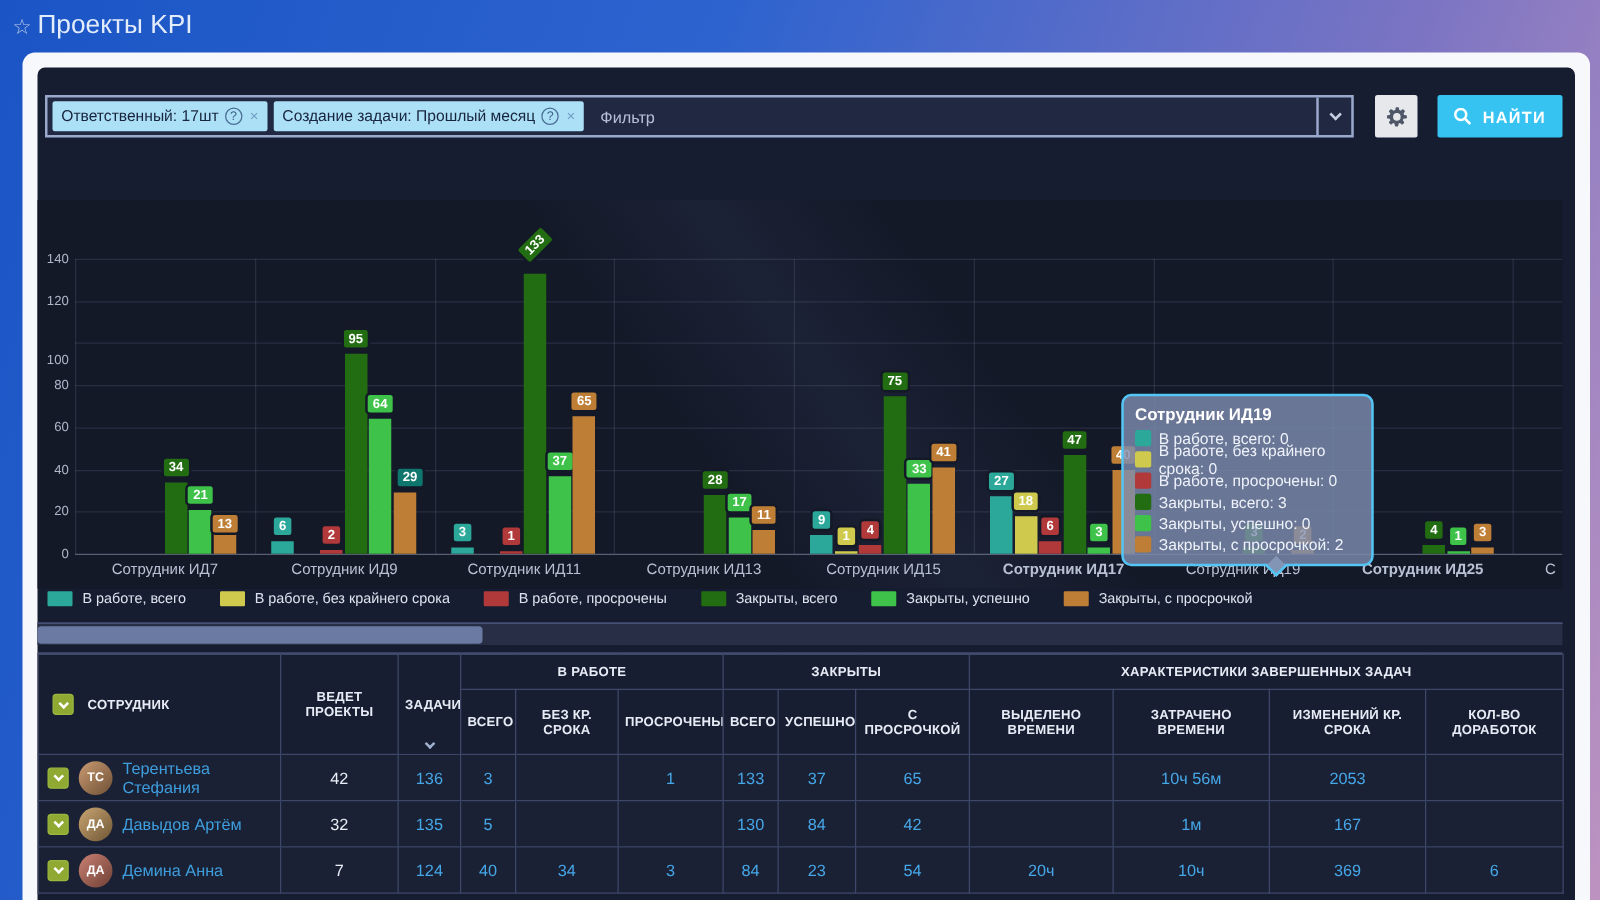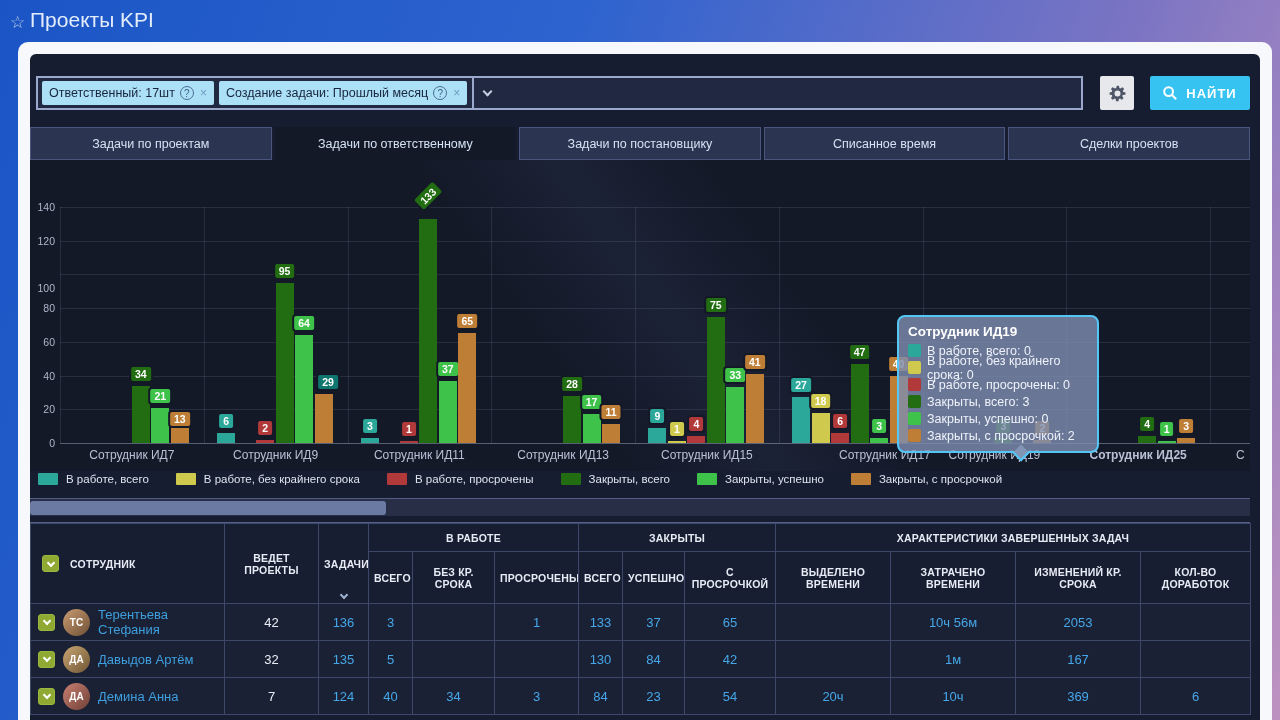--- a/index.html
+++ b/index.html
@@ -105,45 +105,39 @@
                 <span>Ответственный: 17шт</span>
                 <span class="help">?</span>
                 <span class="close">×</span>
               </span>
               <span class="tag">
                 <span>Создание задачи: Прошлый месяц</span>
                 <span class="help">?</span>
                 <span class="close">×</span>
               </span>
             </span>
+          <input class="filter-input" placeholder="Фильтр" style="">
           <span class="field-dd">
             <span class="chev"></span>
           </span>
         </div>
         <div class="gear-btn">
           <svg width="19" height="19" viewBox="0 0 24 24">
             <path fill="#4e5668" fill-rule="evenodd" d="M12 8.2a3.8 3.8 0 1 0 0 7.6 3.8 3.8 0 0 0 0-7.6zm9.4 5.5a.8.8 0 0 0 .7-.8v-1.8a.8.8 0 0 0-.7-.8l-2.1-.3a7.3 7.3 0 0 0-.6-1.5l1.3-1.7a.8.8 0 0 0-.1-1l-1.3-1.3a.8.8 0 0 0-1-.1l-1.7 1.3a7.3 7.3 0 0 0-1.5-.6l-.3-2.1a.8.8 0 0 0-.8-.7h-1.8a.8.8 0 0 0-.8.7l-.3 2.1a7.3 7.3 0 0 0-1.5.6L6.5 4.4a.8.8 0 0 0-1 .1L4.2 5.8a.8.8 0 0 0-.1 1l1.3 1.7a7.3 7.3 0 0 0-.6 1.5l-2.1.3a.8.8 0 0 0-.7.8v1.8c0 .4.3.7.7.8l2.1.3c.14.53.34 1.03.6 1.5l-1.3 1.7a.8.8 0 0 0 .1 1l1.3 1.3a.8.8 0 0 0 1 .1l1.7-1.3c.47.26.97.46 1.5.6l.3 2.1c.06.4.4.7.8.7h1.8a.8.8 0 0 0 .8-.7l.3-2.1a7.3 7.3 0 0 0 1.5-.6l1.7 1.3a.8.8 0 0 0 1-.1l1.3-1.3a.8.8 0 0 0 .1-1l-1.3-1.7c.26-.47.46-.97.6-1.5l2.1-.3z"></path>
           </svg>
         </div>
         <div class="search-btn">
           <svg class="mag" viewBox="0 0 14 14">
             <circle cx="5.6" cy="5.6" r="4.4" fill="none" stroke="#fff" stroke-width="2"></circle>
             <line x1="9" y1="9" x2="13.2" y2="13.2" stroke="#fff" stroke-width="2"></line>
           </svg>
           <span>НАЙТИ</span>
         </div>
       </div>
 
-      <div class="tabs">
-          <div class="tab">Задачи по проектам</div>
-          <div class="tab active">Задачи по ответственному</div>
-          <div class="tab">Задачи по постановщику</div>
-          <div class="tab">Списанное время</div>
-          <div class="tab">Сделки проектов</div>
-        </div>
 
       <div class="chart">
         <div id="plot">
             <div class="hline zero" style="top: 283px;"></div>
             <div class="ytick" style="top: 277px;">0</div>
             <div class="hline" style="top: 249.286px;"></div>
             <div class="ytick" style="top: 243.286px;">20</div>
             <div class="hline" style="top: 215.571px;"></div>
             <div class="ytick" style="top: 209.571px;">40</div>
             <div class="hline" style="top: 181.857px;"></div>
@@ -163,21 +157,21 @@
             <div class="vline" style="left: 605px;"></div>
             <div class="vline" style="left: 748.75px;"></div>
             <div class="vline" style="left: 892.5px;"></div>
             <div class="vline" style="left: 1036.25px;"></div>
             <div class="vline" style="left: 1180px;"></div>
             <div class="xcat" style="left: 30px; width: 143.75px;">Сотрудник ИД7</div>
             <div class="xcat" style="left: 173.75px; width: 143.75px;">Сотрудник ИД9</div>
             <div class="xcat" style="left: 317.5px; width: 143.75px;">Сотрудник ИД11</div>
             <div class="xcat" style="left: 461.25px; width: 143.75px;">Сотрудник ИД13</div>
             <div class="xcat" style="left: 605px; width: 143.75px;">Сотрудник ИД15</div>
-            <div class="xcat" style="left: 783px; width: 143.75px;">Сотрудник ИД17</div>
+            <div class="xcat" style="left: 749px; width: 143.75px; font-weight: bold;">Сотрудник ИД17</div>
             <div class="xcat" style="left: 892.5px; width: 143.75px;">Сотрудник ИД19</div>
             <div class="xcat" style="left: 1036.25px; width: 143.75px; font-weight: bold;">Сотрудник ИД25</div>
             <div class="xcat" style="left: 1206px;">С</div>
             <div class="bar" style="left: 187.125px; top: 272.886px; height: 10.1143px; background: rgb(43, 168, 154);"></div>
             <div class="chip" style="left: 196.125px; top: 251.886px; background: rgb(43, 168, 154);">6</div>
             <div class="bar" style="left: 330.875px; top: 277.943px; height: 5.05714px; background: rgb(43, 168, 154);"></div>
             <div class="chip" style="left: 339.875px; top: 256.943px; background: rgb(43, 168, 154);">3</div>
             <div class="bar" style="left: 618.375px; top: 267.829px; height: 15.1714px; background: rgb(43, 168, 154);"></div>
             <div class="chip" style="left: 627.375px; top: 246.829px; background: rgb(43, 168, 154);">9</div>
             <div class="bar" style="left: 762.125px; top: 237.486px; height: 45.5143px; background: rgb(43, 168, 154);"></div>

